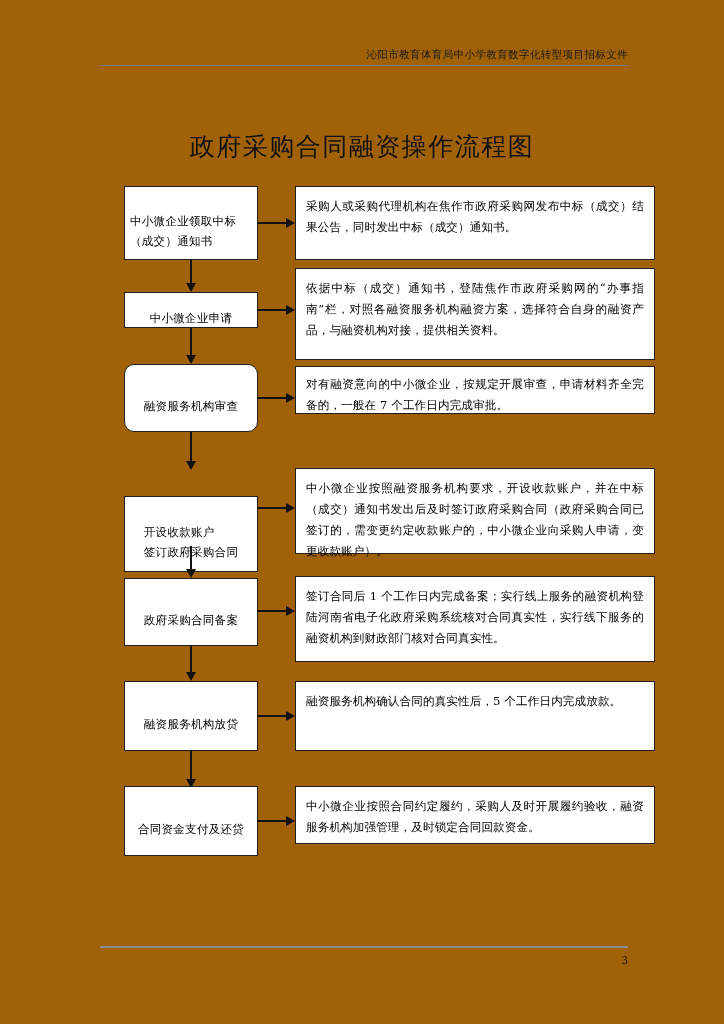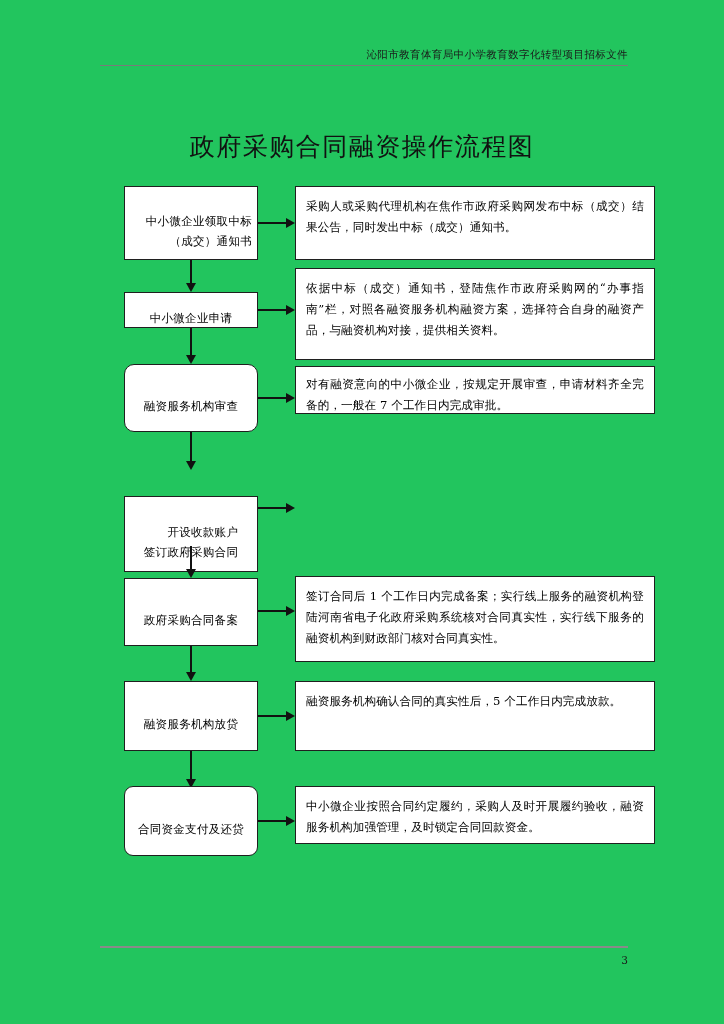--- a/index.html
+++ b/index.html
@@ -9,21 +9,21 @@
   }
   body {
     font-family: "DejaVu Serif", "Liberation Serif", serif;
     color: #000000;
   }
   #page {
     position: relative;
     width: 724px;
     height: 1024px;
     overflow: hidden;
-    background: #22c55e;
+    background: #a16207;
   }
 
   
   #header {
     position: absolute;
     left: 100px;
     top: 48px;
     width: 528px;
   }
   #header-text {
@@ -74,21 +74,21 @@
   }
   .node-left {
     left: 124px;
     width: 134px;
   }
   .node-right {
     left: 295px;
     width: 360px;
   }
   .node-left .node-text {
-    text-align: right;
+    text-align: left;
     font-size: 11.5px;
     line-height: 20px;
     letter-spacing: 0.3px;
     padding: 0 5px;
     margin-top: 16px;
   }
   .node-right {
     align-items: flex-start;
     justify-content: flex-start;
   }
@@ -192,20 +192,23 @@
     </div>
     <div class="h-line" style="left:258px; top:397px; width:28px;"></div>
     <div class="h-arrow" style="left:286px; top:393px;"></div>
     <div class="v-line" style="left:190px; top:432px; height:32px;"></div>
     <div class="v-arrow" style="left:186px; top:461px;"></div>
 
     <div class="node node-left" style="top:496px; height:76px;">
       <div class="node-text" style="white-space:pre-line;">开设收款账户
 签订政府采购合同</div>
     </div>
+    <div class="node node-right" style="top:468px; height:86px;">
+      <div class="node-text">中小微企业按照融资服务机构要求，开设收款账户，并在中标（成交）通知书发出后及时签订政府采购合同（政府采购合同已签订的，需变更约定收款账户的，中小微企业向采购人申请，变更收款账户）。</div>
+    </div>
     <div class="h-line" style="left:258px; top:507px; width:28px;"></div>
     <div class="h-arrow" style="left:286px; top:503px;"></div>
     <div class="v-line" style="left:190px; top:546px; height:26px;"></div>
     <div class="v-arrow" style="left:186px; top:569px;"></div>
 
     <div class="node node-left" style="top:578px; height:68px;">
       <div class="node-text">政府采购合同备案</div>
     </div>
     <div class="node node-right" style="top:576px; height:86px;">
       <div class="node-text">签订合同后 1 个工作日内完成备案；实行线上服务的融资机构登陆河南省电子化政府采购系统核对合同真实性，实行线下服务的融资机构到财政部门核对合同真实性。</div>
@@ -219,21 +222,21 @@
       <div class="node-text">融资服务机构放贷</div>
     </div>
     <div class="node node-right" style="top:681px; height:70px;">
       <div class="node-text">融资服务机构确认合同的真实性后，5 个工作日内完成放款。</div>
     </div>
     <div class="h-line" style="left:258px; top:715px; width:28px;"></div>
     <div class="h-arrow" style="left:286px; top:711px;"></div>
     <div class="v-line" style="left:190px; top:751px; height:30px;"></div>
     <div class="v-arrow" style="left:186px; top:779px;"></div>
 
-    <div class="node node-left" style="top:786px; height:70px;border-radius:9px;">
+    <div class="node node-left" style="top:786px; height:70px;">
       <div class="node-text">合同资金支付及还贷</div>
     </div>
     <div class="node node-right" style="top:786px; height:58px;">
       <div class="node-text">中小微企业按照合同约定履约，采购人及时开展履约验收，融资服务机构加强管理，及时锁定合同回款资金。</div>
     </div>
     <div class="h-line" style="left:258px; top:820px; width:28px;"></div>
     <div class="h-arrow" style="left:286px; top:816px;"></div>
 
   </div>
 

